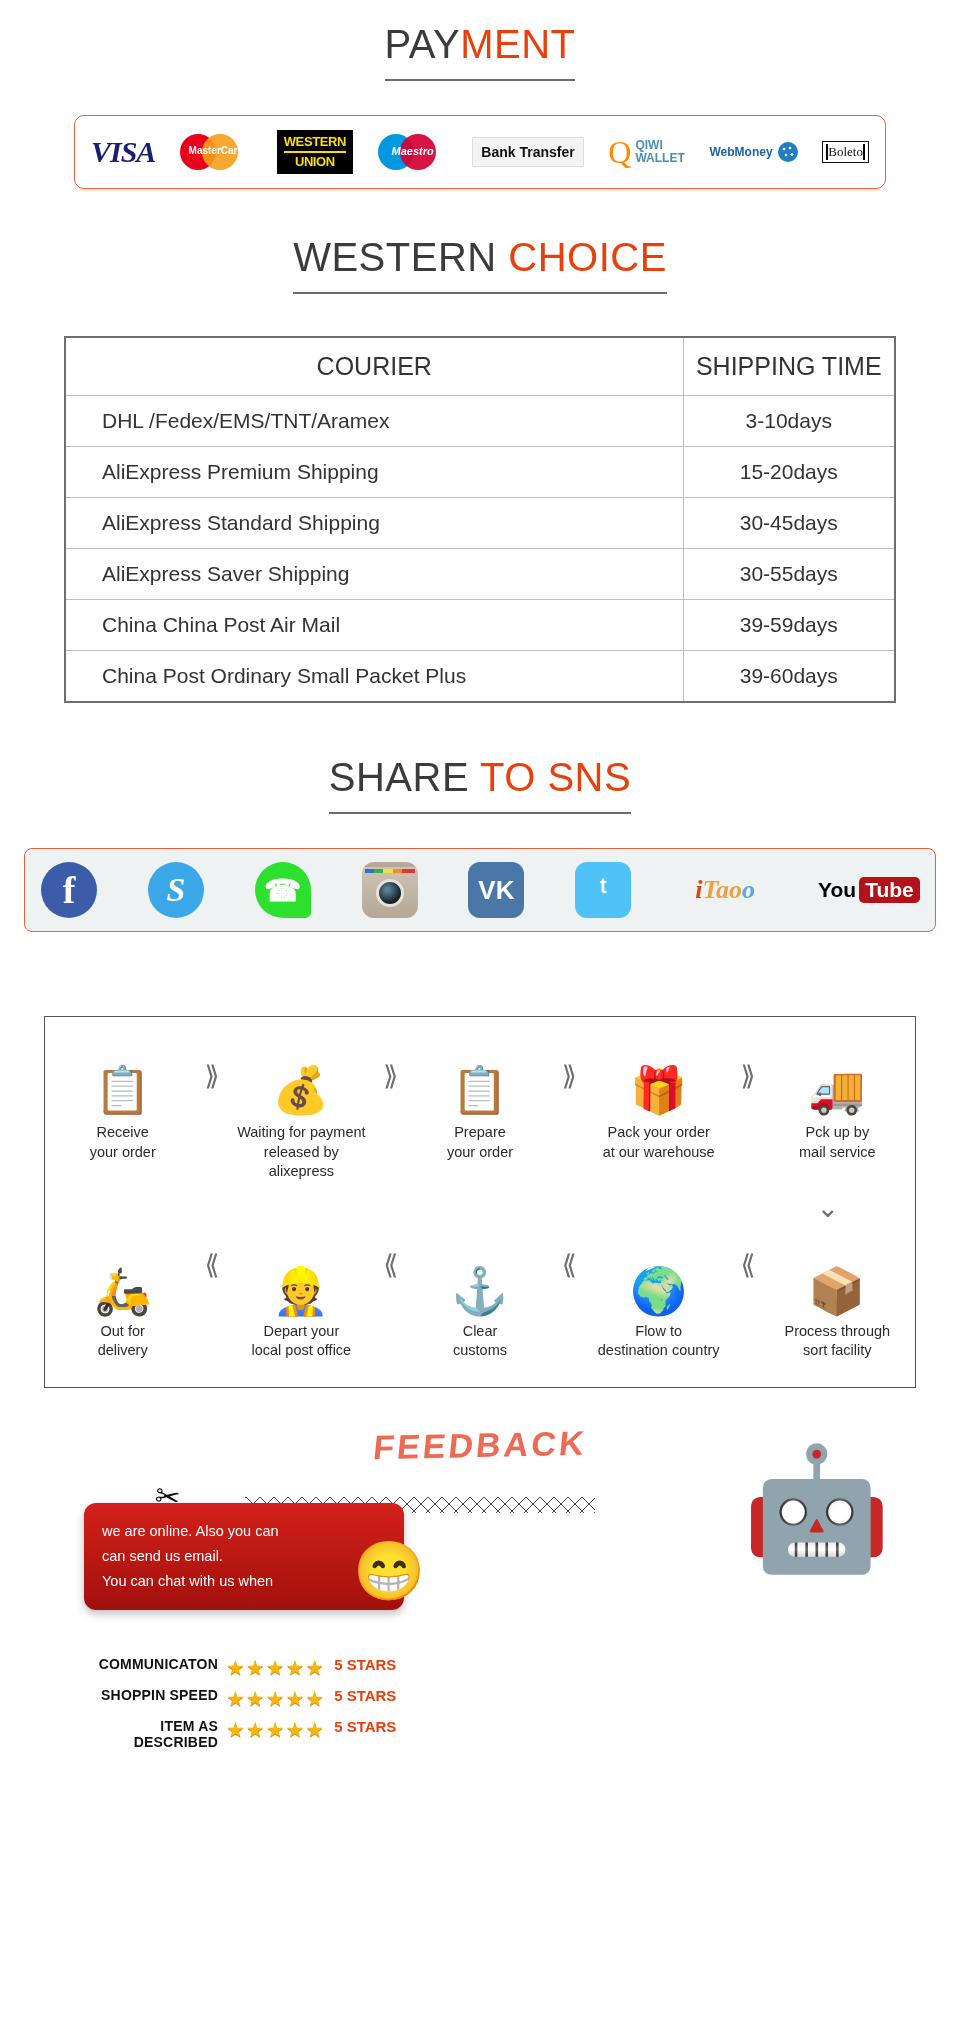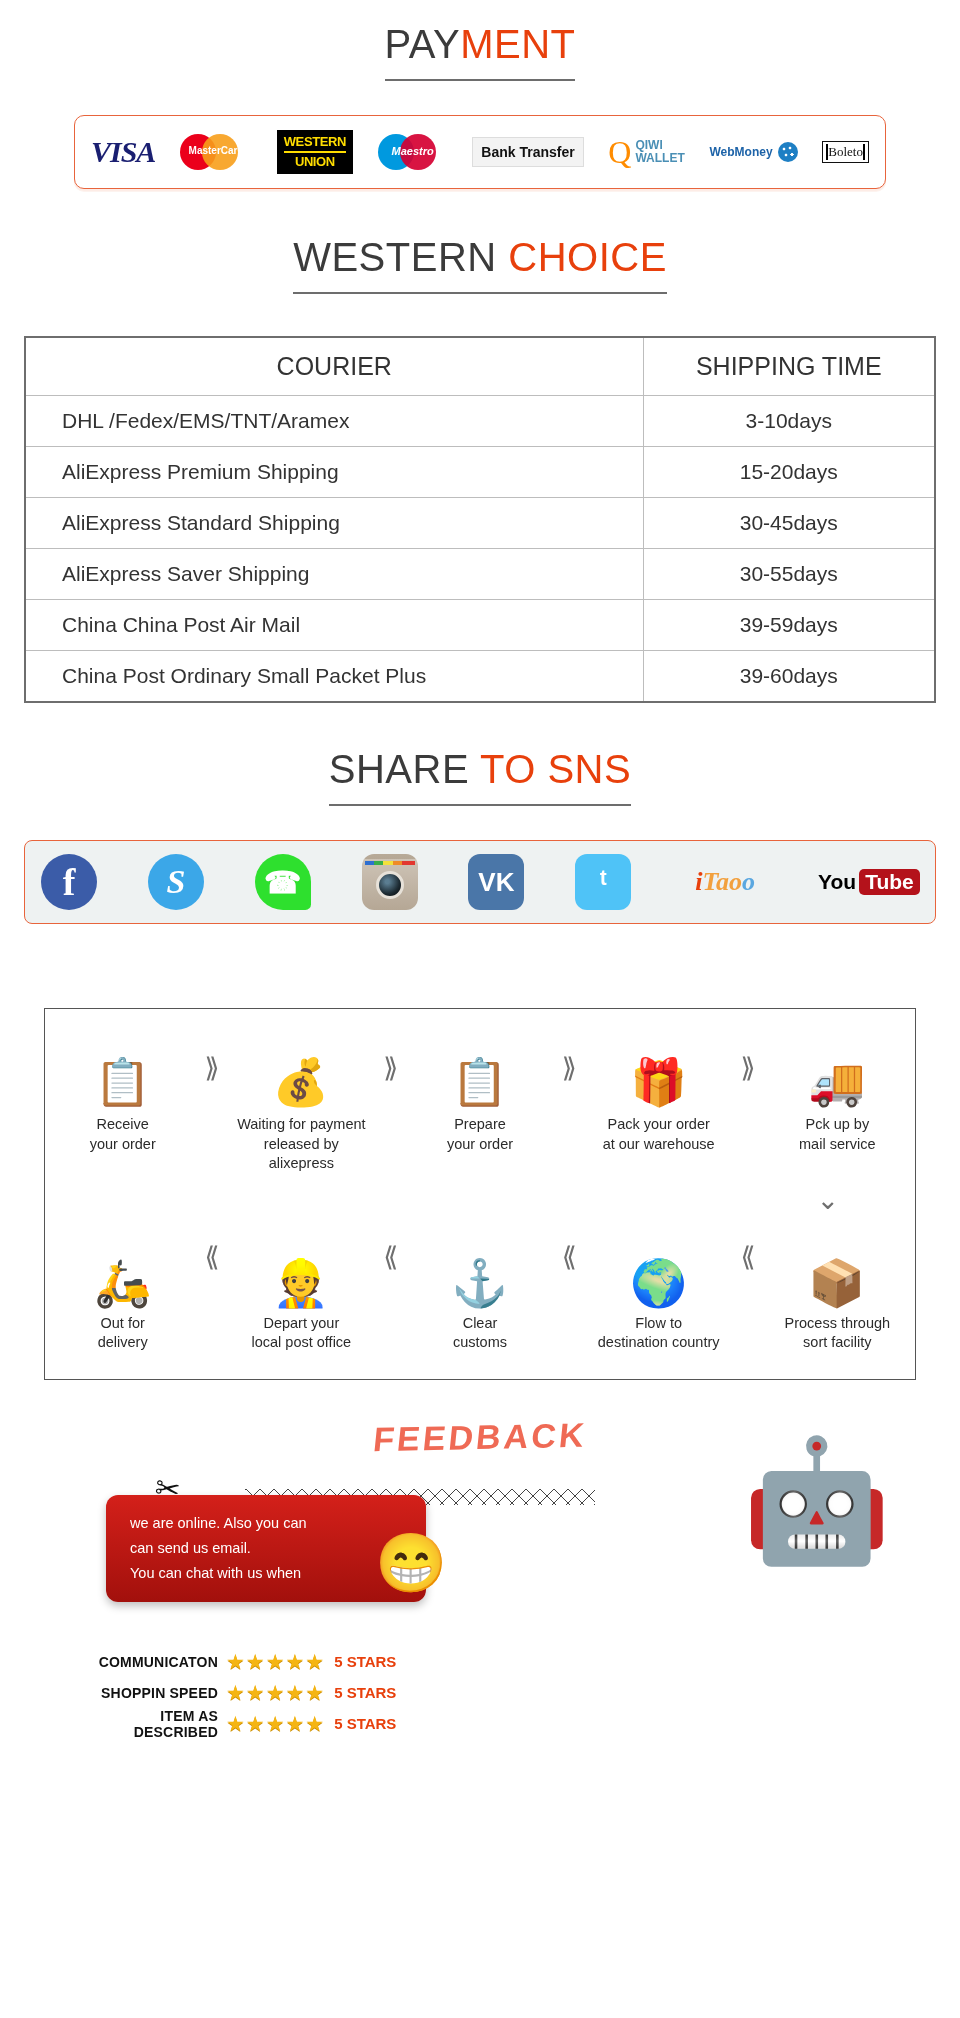--- a/index.html
+++ b/index.html
@@ -72,21 +72,21 @@
     radial-gradient(circle at 40% 65%, #fff 1.5px, transparent 1.6px),
     radial-gradient(circle at 70% 62%, #fff 1.5px, transparent 1.6px); }
   .boleto { border: 1px solid #111; padding: 2px 3px; background:#fff; }
   .boleto .bars { height: 18px; width: 58px;
     background: repeating-linear-gradient(90deg,#000 0 2px,#fff 2px 4px,#000 4px 5px,#fff 5px 8px); }
   .boleto .bt { font-size: 13px; color: #111; text-align:center; font-family:"Liberation Serif",serif;
     border-left: 2px solid #000; border-right: 2px solid #000; }
 
   
   .shipping-sec { padding-top: 46px; }
-  .ship-table { width: 912px; margin: 42px auto 0; border-collapse: collapse;
+  .ship-table { width: 832px; margin: 42px auto 8px; border-collapse: collapse;
     border: 2px solid #6e6e6e; table-layout: fixed; padding-left: 24px; }
   .ship-table th, .ship-table td {
     border: 1px solid #bdbdbd; font-weight: 400; color: #333;
     font-family: "Liberation Sans", sans-serif; }
   .ship-table th { font-size: 25px; padding: 14px 0; text-align: center; }
   .ship-table td.courier { font-size: 21px; padding: 13px 0 13px 36px; text-align: left; }
   .ship-table td.time { font-size: 21px; padding: 13px 0; text-align: center; }
   .col-courier { width: 618px; }
 
   
@@ -137,27 +137,27 @@
   .fb-title { text-align: center; font-size: 34px; color: #ef6a55; letter-spacing: 3px;
     font-family: "Liberation Sans", sans-serif; font-weight: bold;
     transform: skewX(-7deg) rotate(-1.2deg); }
   .coupon-line { position: relative; height: 46px; margin-top: 12px; }
   .scissors { position: absolute; left: 155px; top: 2px; font-size: 30px; color: #111;
     transform: rotate(8deg); }
   .zigzag { position: absolute; left: 245px; top: 20px; width: 350px; height: 16px;
     background: repeating-linear-gradient(135deg, #444 0 1px, transparent 1px 10px),
                 repeating-linear-gradient(45deg, #444 0 1px, transparent 1px 10px);
     background-size: 14px 14px; }
-  .bubble { position: absolute; left: 106px; top: 115px; width: 320px; padding: 16px 24px;
+  .bubble { position: absolute; left: 84px; top: 115px; width: 320px; padding: 16px 18px;
     background: linear-gradient(#d4201a, #a2100c); border-radius: 12px;
     box-shadow: 0 4px 8px rgba(0,0,0,.25); color: #fff; font-size: 14.5px; line-height: 1.72; }
   .bubble .line { white-space: nowrap; }
   .emoji-face { position: absolute; right: -22px; top: 18px; font-size: 58px; }
   .ratings { position: absolute; left: 78px; top: 268px; }
-  .rating-row { display: flex; align-items: center; height: 28px; margin-bottom: 3px; }
+  .rating-row { display: flex; height: 28px; margin-bottom: 3px; }
   .rating-label { width: 148px; font-size: 14px; font-weight: bold; color: #111;
     text-align: right; padding-right: 8px; letter-spacing: .2px; }
   .stars { display: flex; gap: 1px; font-size: 21px; color: #f5b513; }
   .stars .s { text-shadow: 0 1px 0 #c98b00; }
   .rating-val { margin-left: 10px; font-size: 15px; color: #e8400c; font-weight: bold; }
   .mascot { position: absolute; right: 68px; top: 60px; font-size: 120px; line-height: 1; }
 </style>
 </head>
 <body>
 

